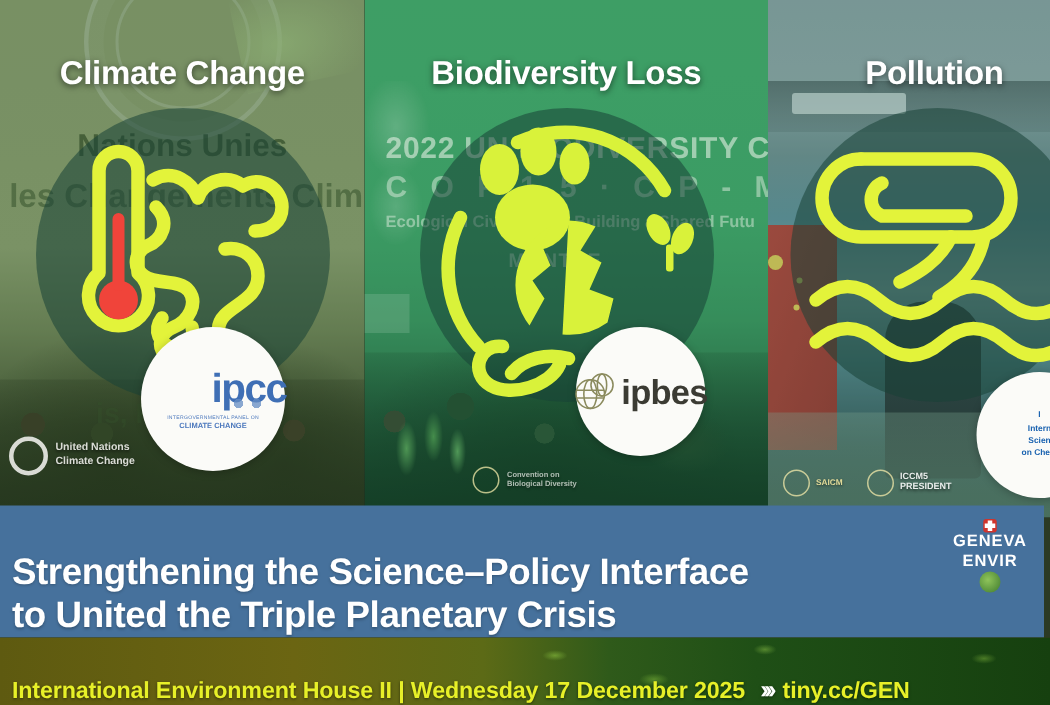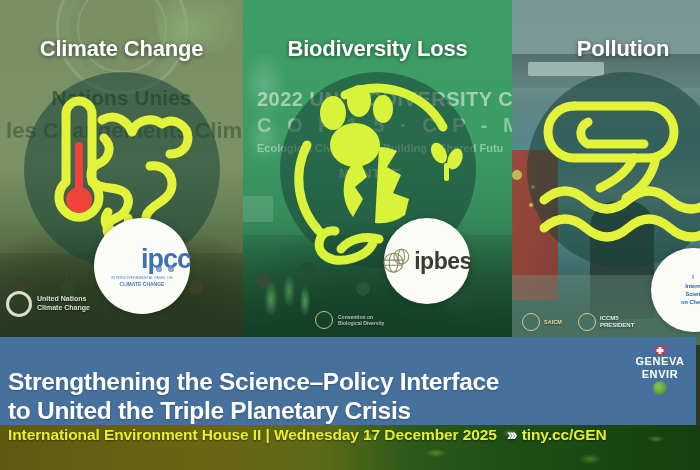--- a/index.html
+++ b/index.html
@@ -227,21 +227,21 @@
            width:9px; height:9px; background:#d0342c; border-radius:2px; }
   .ge-dot:after{ content:""; position:absolute; left:3.4px; top:1.4px; width:2.2px; height:6.2px; background:#fff; }
   .ge-dot:before{ content:""; position:absolute; left:1.4px; top:3.4px; width:6.2px; height:2.2px; background:#fff; }
   .ge-tree{ position:absolute; left:50%; bottom:-14px; transform:translateX(-50%);
             width:14px; height:14px; border-radius:50%;
             background:radial-gradient(circle at 40% 40%, #8fc45a, #3e7a2e); }
 
   
   .footband{
     position:absolute; left:0; top:425px; width:700px; height:45px; overflow:hidden;
-    display:flex; align-items:flex-start;
+    display:flex; align-items:flex-end;
   }
   .footband .fbg{
     position:absolute; inset:0;
     background:
       linear-gradient(to right, #5e5a10 0%, #6b6512 28%, #5c6a16 46%, #2f5a1a 58%, #1f4f16 72%, #16400f 100%),
       linear-gradient(to bottom,#3a3a0c,#243f10);
   }
   .footband .fleaves{
     position:absolute; left:340px; top:-6px; width:360px; height:58px;
     background:

